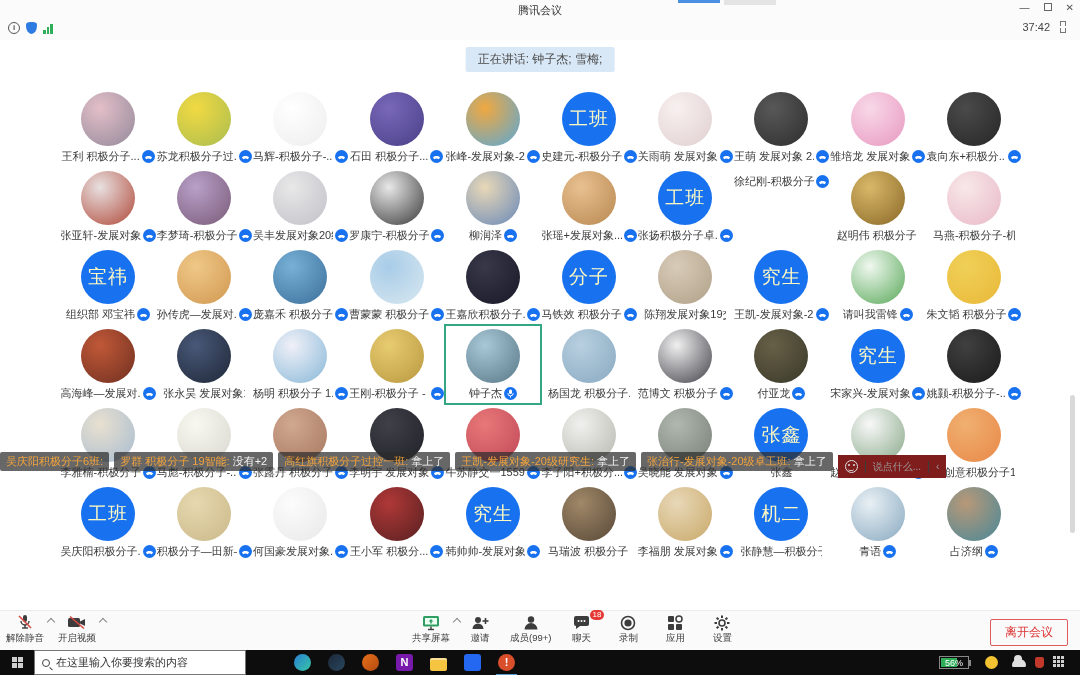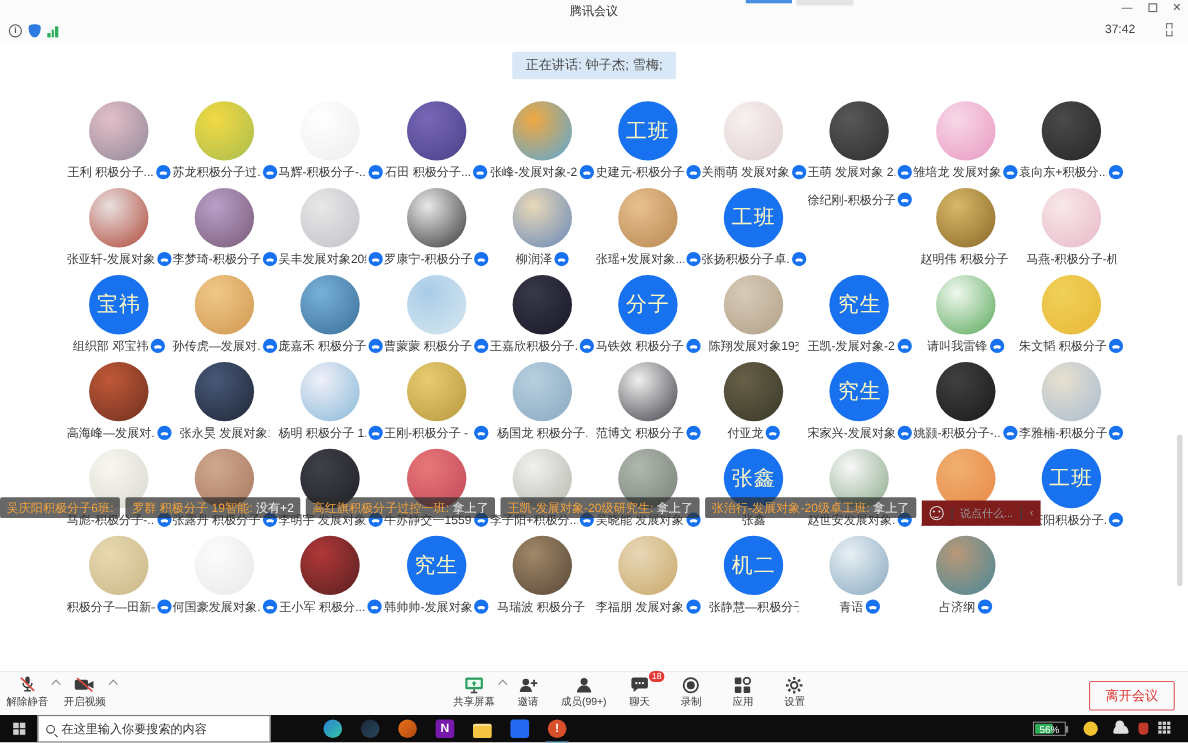--- a/index.html
+++ b/index.html
@@ -16,21 +16,21 @@
   .win-controls span { cursor:default; }
   .maxi { display:inline-block; width:8px; height:8px; border:1px solid #666; margin-top:1px; }
 
   
   .statusrow { position:absolute; top:18px; left:0; width:100%; height:22px; background:#fbfbfb; }
   .status-left { position:absolute; left:8px; top:4px; display:flex; gap:6px; align-items:center; }
   .ic-info { width:12px; height:12px; border:1.5px solid #555; border-radius:50%; font-size:8px; color:#555; text-align:center; line-height:10px; font-weight:bold; }
   .ic-shield { width:11px; height:12px; background:#2d7ae0; border-radius:5px 5px 6px 6px / 3px 3px 9px 9px; }
   .ic-signal { display:flex; align-items:flex-end; gap:1px; height:11px; }
   .ic-signal i { display:block; width:2.5px; background:#2fae5a; }
-  .status-right { position:absolute; right:8px; top:3px; display:flex; gap:28px; align-items:center; }
+  .status-right { position:absolute; right:8px; top:3px; display:flex; gap:10px; align-items:center; }
   .timer { font-size:11px; color:#444; }
   .fs-corners { width:12px; height:12px; position:relative; }
   .fs-corners::before,.fs-corners::after { content:""; position:absolute; width:10px; height:10px; }
   .fs-corners::before { left:0; top:0; border-left:1.5px solid #777; border-top:1.5px solid #777; width:4px; height:4px; }
   .fs-corners::after { right:0; bottom:0; border-right:1.5px solid #777; border-bottom:1.5px solid #777; width:4px; height:4px; }
   .fs-c2::before { content:""; position:absolute; right:0; top:0; border-right:1.5px solid #777; border-top:1.5px solid #777; width:4px; height:4px; }
   .fs-c2::after { content:""; position:absolute; left:0; bottom:0; border-left:1.5px solid #777; border-bottom:1.5px solid #777; width:4px; height:4px; }
 
   
   .banner { position:absolute; top:47px; left:50%; transform:translateX(-50%); background:#d9e8f7; color:#4a4a4a; font-size:12px; padding:4px 12px; border-radius:2px; white-space:nowrap; }
@@ -479,20 +479,33 @@
       <div class="avatar" style="background: radial-gradient(circle at 35% 30%, rgb(232, 204, 112), rgb(184, 152, 64));"></div>
       <div class="nrow">
         <span class="pname">王刚-积极分子 - ...</span>
         <span class="micbadge">
           <svg width="9" height="9" viewBox="0 0 9 9">
             <path d="M1 5.6 C1 3.4 8 3.4 8 5.6 L6.8 7.2 C5.6 6.3 3.4 6.3 2.2 7.2 Z" fill="#fff"></path>
           </svg>
         </span>
       </div>
     </div>
+    <div class="tile active">
+      <div class="avatar" style="background: radial-gradient(circle at 35% 30%, rgb(168, 200, 216), rgb(88, 120, 136));"></div>
+      <div class="nrow">
+        <span class="pname">钟子杰</span>
+        <span class="micbadge">
+          <svg width="9" height="9" viewBox="0 0 9 9">
+            <rect x="3" y="0.5" width="3" height="4.6" rx="1.5" fill="#fff"></rect>
+            <path d="M1.8 4.2 a2.7 2.7 0 0 0 5.4 0" stroke="#fff" stroke-width="1" fill="none"></path>
+            <line x1="4.5" y1="7" x2="4.5" y2="8.6" stroke="#fff" stroke-width="1"></line>
+          </svg>
+        </span>
+      </div>
+    </div>
     <div class="tile">
       <div class="avatar" style="background: radial-gradient(circle at 35% 30%, rgb(184, 208, 224), rgb(136, 168, 192));"></div>
       <div class="nrow">
         <span class="pname">杨国龙  积极分子...</span>
       </div>
     </div>
     <div class="tile">
       <div class="avatar" style="background: radial-gradient(circle at 35% 30%, rgb(240, 240, 240), rgb(64, 64, 72));"></div>
       <div class="nrow">
         <span class="pname">范博文 积极分子...</span>

